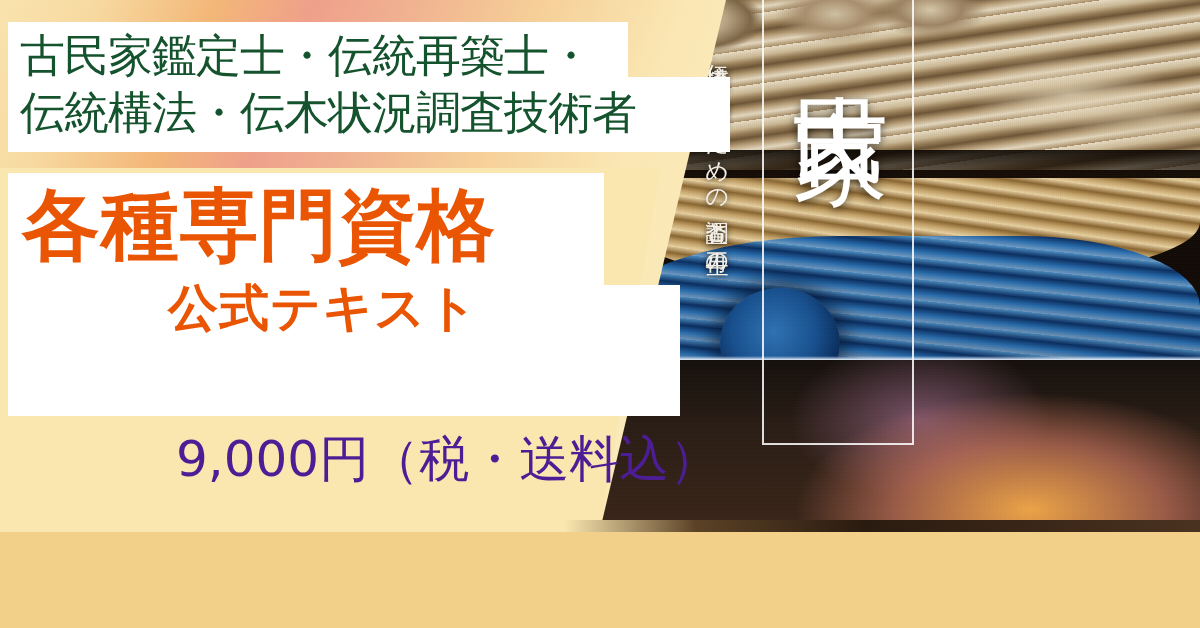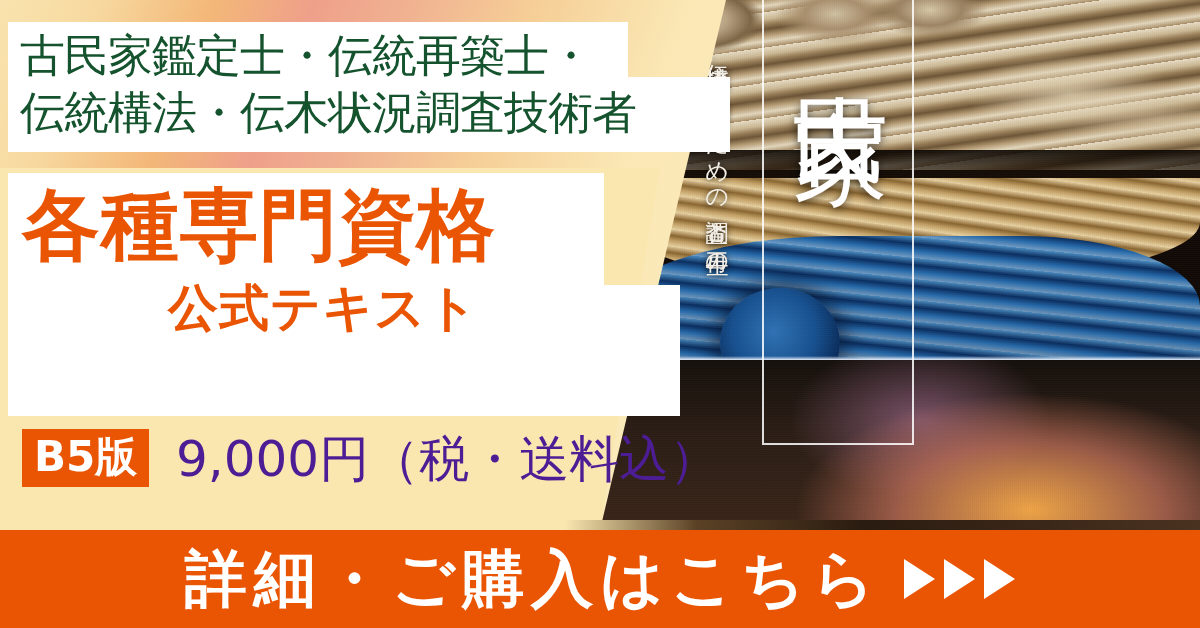--- a/index.html
+++ b/index.html
@@ -235,26 +235,17 @@
   <div class="panel-head-clip"></div>
   <div class="head-text">
     <div>古民家鑑定士・伝統再築士・</div>
     <div class="head-line2">伝統構法・伝木状況調査技術者</div>
   </div>
 
   <div class="panel panel-main"></div>
   <div class="main-l1">各種専門資格</div>
   <div class="main-l2">公式テキスト</div>
 
-  <div class="badge">B5版</div>
   <div class="price">9,000円（税・送料込）</div>
 
   <div class="cta-cap"></div>
-  <div class="cta">
-    <div class="cta-text">詳細・ご購入はこちら</div>
-    <div class="arrows">
-      <span></span>
-      <span></span>
-      <span></span>
-    </div>
-  </div>
 
 </div>
 
 </body></html>

